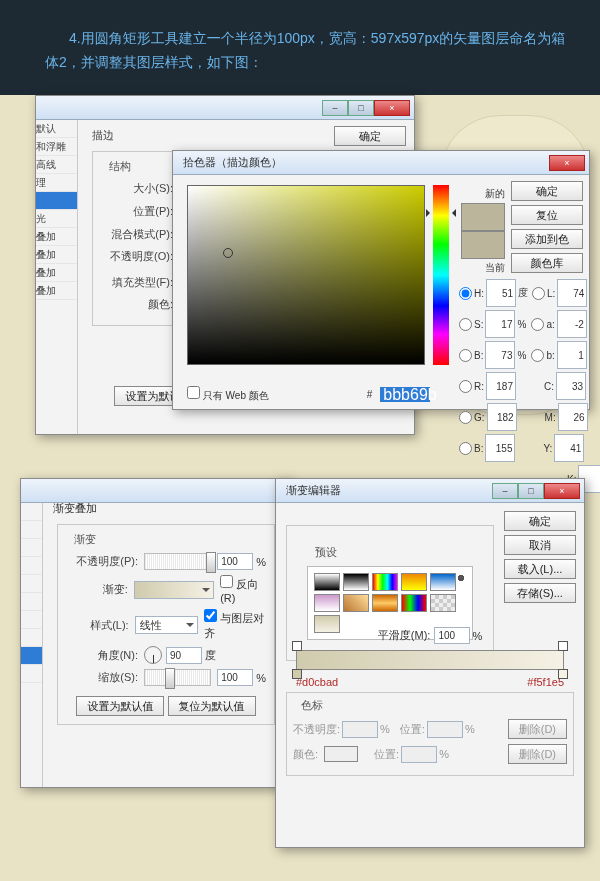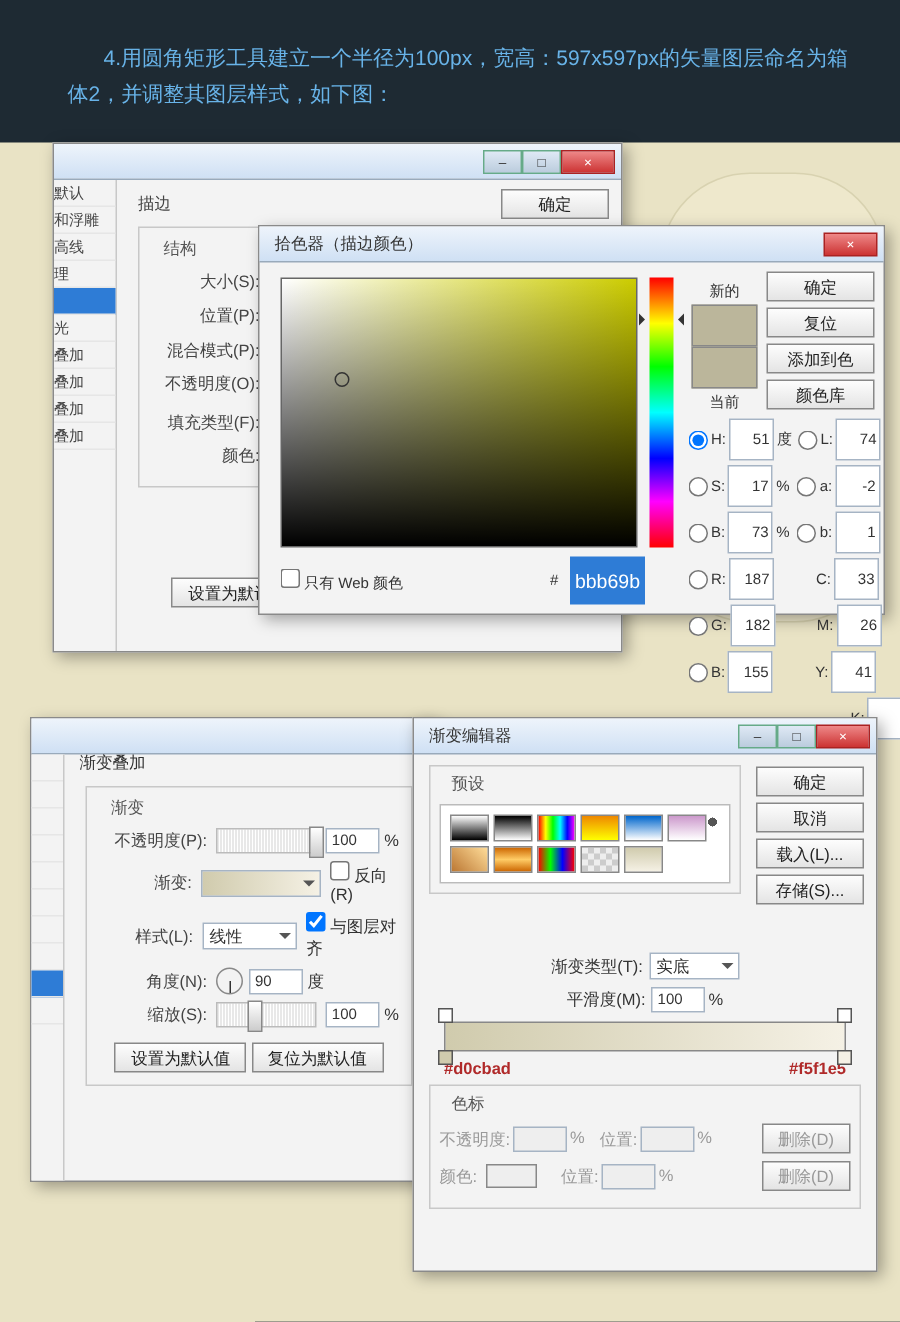--- a/index.html
+++ b/index.html
@@ -27,40 +27,40 @@
   .side-item.active{background:#2e7cd6;color:#fff}
   .swatch{width:34px;height:16px;border:1px solid #888;display:inline-block}
   .picker-field{position:absolute;left:14px;top:34px;width:238px;height:180px;background:linear-gradient(to bottom,rgba(0,0,0,0),#000),linear-gradient(to right,#fff,#cccc00);border:1px solid #666}
   .picker-field .circ{position:absolute;left:35px;top:62px;width:10px;height:10px;border:1px solid #333;border-radius:50%}
   .hue{position:absolute;left:260px;top:34px;width:16px;height:180px;background:linear-gradient(to bottom,#f00,#ff0 17%,#0f0 33%,#0ff 50%,#00f 67%,#f0f 83%,#f00)}
   .hue::before,.hue::after{content:"";position:absolute;width:0;height:0;border:4px solid transparent}
   .hue::before{left:-7px;top:24px;border-left-color:#333}
   .hue::after{right:-7px;top:24px;border-right-color:#333}
   .curnew{position:absolute;left:288px;top:34px;width:44px}
   .curnew .sw{width:44px;height:28px;border:1px solid #888}
-  .curnew .sm{font-size:10px;text-align:center;padding:2px 0}
+  .curnew .sm{font-size:10px;text-align:right;padding:2px 0}
   .num-grid{position:absolute;left:286px;top:128px;font-size:10px}
   .num-grid .nr{display:flex;align-items:center;margin-bottom:3px}
   .num-grid .nr input[type=radio]{margin-right:2px}
   .num-grid .nr .nb{width:30px;height:15px;border:1px solid #a6b4c4;background:#fff;margin:0 2px;font-size:10px;display:flex;align-items:center;padding:13px 2px;justify-content:flex-end}
   .num-grid .nr .u{width:14px}
   .picker-btns{position:absolute;right:6px;top:30px;display:flex;flex-direction:column;gap:4px}
   .hexrow{position:absolute;left:14px;bottom:6px;display:flex;align-items:center;gap:8px;font-size:10px}
-  .hexrow .hexbox{width:50px;height:32px;background:#2e7cd6;color:#fff;display:flex;align-items:center;padding:0 3px;font-size:13px}
+  .hexrow .hexbox{width:50px;height:15px;background:#2e7cd6;color:#fff;display:flex;align-items:center;padding:0 3px;font-size:16px}
   
   .presets{border:1px solid #bbb;background:#fff;padding:6px;display:flex;flex-wrap:wrap;gap:3px;position:relative}
   .gsw{width:26px;height:18px;border:1px solid #888}
   .gsw.gear{position:absolute;right:4px;top:4px;border:none;width:14px;height:14px;background:radial-gradient(circle,#555 30%,transparent 31%);}
   .gradbar{height:20px;border:1px solid #888;background:linear-gradient(to right,#d0cbad,#f5f1e5);position:relative;margin:6px 10px}
   .gradbar .stop{position:absolute;bottom:-10px;width:10px;height:10px;border:1px solid #555;background:#d0cbad}
   .gradbar .stop.right{right:-5px;background:#f5f1e5}
   .gradbar .stop.left{left:-5px}
   .gradbar .ostop{position:absolute;top:-10px;width:10px;height:10px;border:1px solid #555;background:#fff}
   .gradbar .ostop.left{left:-5px}.gradbar .ostop.right{right:-5px}
-  .hexlabels{display:flex;justify-content:space-between;margin:4px 10px;font-size:11px;color:#b02a2a;font-weight:bold}
+  .hexlabels{display:flex;justify-content:space-between;margin:4px 10px;font-size:11px;color:#b02a2a;font-weight:normal}
   
   .canvas-bg{position:absolute;left:0;right:0;top:95px;bottom:0;background:#e9e3c5}
   .canvas-shape{position:absolute;right:10px;top:115px;width:150px;height:300px;border:1px solid #d8d2b0;border-radius:60px;background:#eee8cc}
 </style>
 </head>
 <body>
 
 <div class="canvas-bg" data-name="canvas-background"></div>
 <div class="canvas-shape" data-name="rounded-rect-shape"></div>
 
@@ -290,43 +290,39 @@
       <div class="winbtn close" data-name="close-button">×</div>
     </div>
   </div>
   <div style="position:absolute;right:8px;top:32px;display:flex;flex-direction:column;gap:4px">
     <span class="btn btn-wide" data-name="ok-button">确定</span>
     <span class="btn btn-wide" data-name="cancel-button">取消</span>
     <span class="btn btn-wide" data-name="load-button">载入(L)...</span>
     <span class="btn btn-wide" data-name="save-button">存储(S)...</span>
   </div>
   <div style="position:absolute;left:10px;top:30px;right:90px">
-    <div class="fieldset" style="margin:1px 0 6px 0;padding:6px">
+    <div class="fieldset" style="margin:16px 0 6px 0;padding:20px">
       <div class="fieldset-title" data-name="presets-label">预设</div>
       <div class="presets" data-name="presets-grid">
         <div class="gsw gear" data-name="gear-icon"></div>
         <span class="gsw" style="background:linear-gradient(#fff,#000)" data-name="preset-swatch"></span>
         <span class="gsw" style="background:linear-gradient(#000,#fff)" data-name="preset-swatch"></span>
         <span class="gsw" style="background:linear-gradient(90deg,#f00,#ff0,#0f0,#0ff,#00f,#f0f)" data-name="preset-swatch"></span>
         <span class="gsw" style="background:linear-gradient(#e80,#ff0)" data-name="preset-swatch"></span>
         <span class="gsw" style="background:linear-gradient(#06c,#fff)" data-name="preset-swatch"></span>
         <span class="gsw" style="background:linear-gradient(#c9c,#fff)" data-name="preset-swatch"></span>
         <span class="gsw" style="background:linear-gradient(45deg,#b73,#fd9)" data-name="preset-swatch"></span>
         <span class="gsw" style="background:linear-gradient(#c60,#fc6,#c60)" data-name="preset-swatch"></span>
         <span class="gsw" style="background:linear-gradient(90deg,#f00,#0f0,#00f,#f00)" data-name="preset-swatch"></span>
         <span class="gsw" style="background:repeating-conic-gradient(#eee 0 25%,#ccc 0 50%) 0/8px 8px" data-name="preset-swatch"></span>
         <span class="gsw" style="background:linear-gradient(#d0cbad,#f5f1e5)" data-name="preset-swatch"></span>
       </div>
     </div>
   </div>
   <div style="position:absolute;left:10px;top:148px;right:10px">
-    <div class="row" style="margin-top:8px;justify-content:center">
-        <span>渐变类型(T):</span>
-        <div class="sel" style="width:60px;margin-left:4px" data-name="type-select">实底</div>
-      </div>
     <div class="row" style="justify-content:center">
         <span>平滑度(M):</span>
         <div class="numbox" style="margin-left:4px" data-name="smooth-input">100</div>
         <span style="margin-left:2px">%</span>
       </div>
     <div class="gradbar" data-name="gradient-bar">
       <span class="ostop left" data-name="opacity-stop-left"></span>
       <span class="ostop right" data-name="opacity-stop-right"></span>
       <span class="stop left" data-name="color-stop-left"></span>
       <span class="stop right" data-name="color-stop-right"></span>

